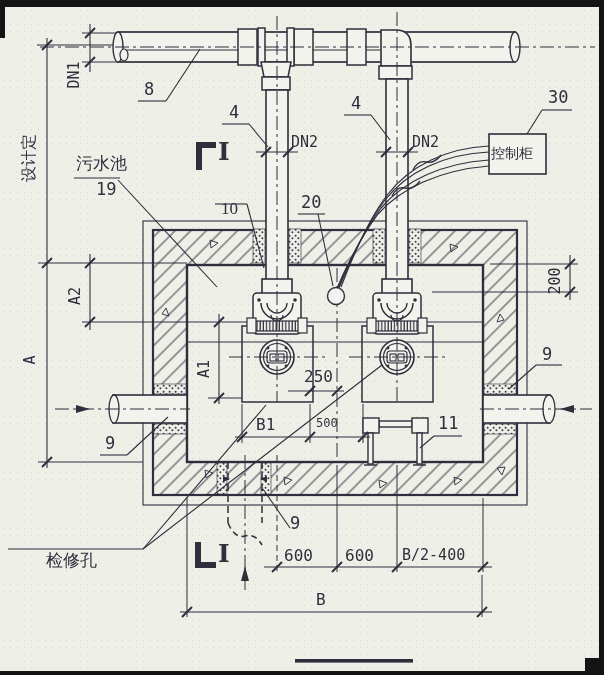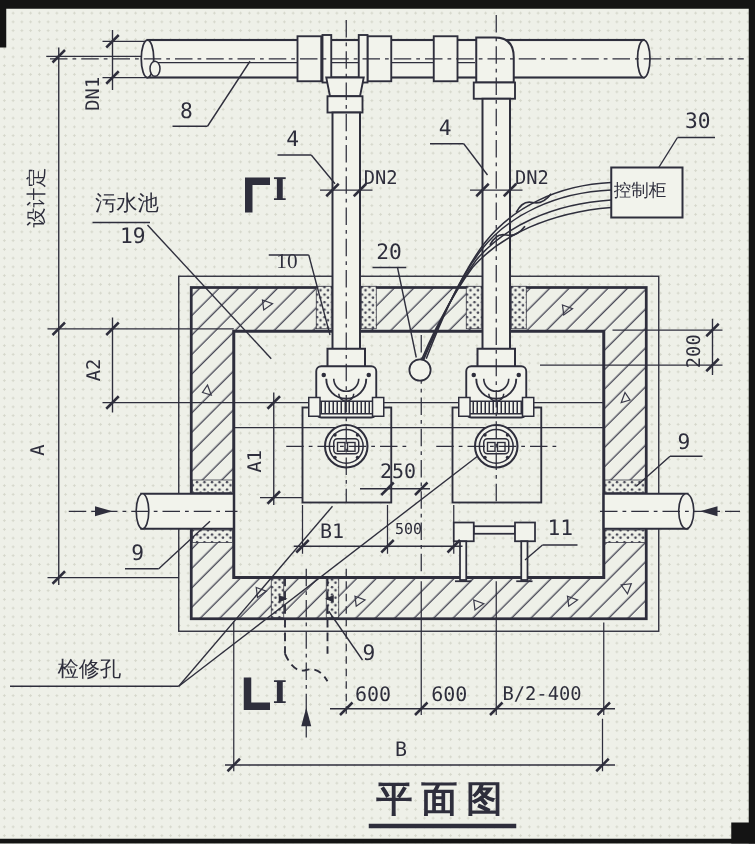--- a/index.html
+++ b/index.html
@@ -334,31 +334,30 @@
 <div class="lbl num" style="left:548px;top:89px;">30</div>
 <div class="lbl num" style="left:221px;top:200px;font-family:Liberation Serif, serif;">10</div>
 <div class="lbl num" style="left:301px;top:194px;">20</div>
 <div class="lbl num" style="left:105px;top:435px;">9</div>
 <div class="lbl num" style="left:542px;top:346px;">9</div>
 <div class="lbl num" style="left:290px;top:515px;">9</div>
 <div class="lbl num" style="left:438px;top:415px;">11</div>
 <div class="lbl num" style="left:96px;top:181px;">19</div>
 
 <div class="lbl cjk" style="left:76px;top:155px;">污水池</div>
-<div class="lbl cjk" style="left:46px;top:528px;">检修孔</div>
+<div class="lbl cjk" style="left:46px;top:552px;">检修孔</div>
 <div class="lbl cjk ctr" style="left:491px;top:146px;width:53px;font-size:14px;">控制柜</div>
 
 <div class="lbl dim" style="left:291px;top:135px;">DN2</div>
 <div class="lbl dim" style="left:412px;top:135px;">DN2</div>
 <div class="lbl dim ctr" style="left:304px;top:369px;width:42px;font-size:16px;">250</div>
 <div class="lbl dim ctr" style="left:256px;top:417px;width:40px;font-size:16px;">B1</div>
 <div class="lbl dim ctr" style="left:316px;top:417px;width:42px;font-size:12px;">500</div>
 <div class="lbl dim ctr" style="left:284px;top:548px;width:42px;font-size:16px;">600</div>
 <div class="lbl dim ctr" style="left:345px;top:548px;width:42px;font-size:16px;">600</div>
 <div class="lbl dim ctr" style="left:402px;top:548px;width:78px;font-size:15px;">B/2-400</div>
 <div class="lbl dim ctr" style="left:316px;top:592px;width:40px;font-size:16px;">B</div>
 
 <div class="lbl serifI" style="left:218px;top:139px;">I</div>
 <div class="lbl serifI" style="left:218px;top:541px;">I</div>
 
-<div id="title" class="lbl" style="left:296px;top:624px;width:118px;">平面图</div>
 
 </div>
 
 </body></html>

